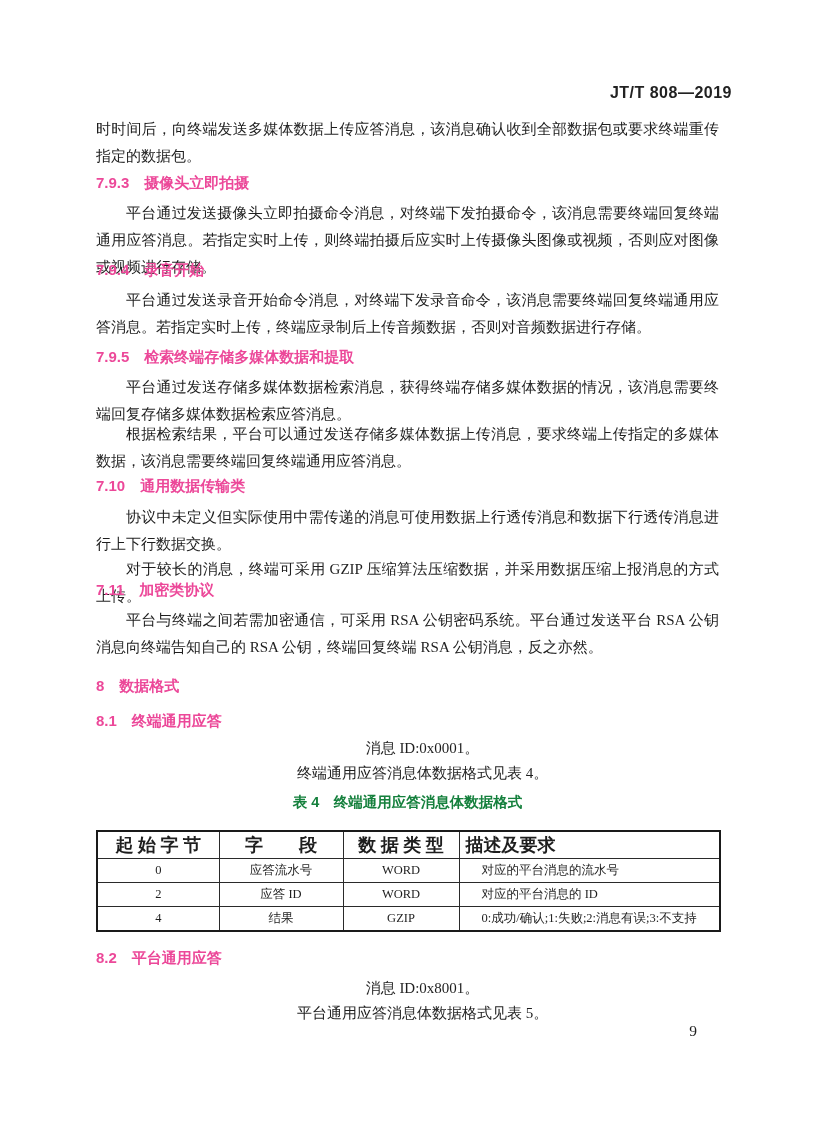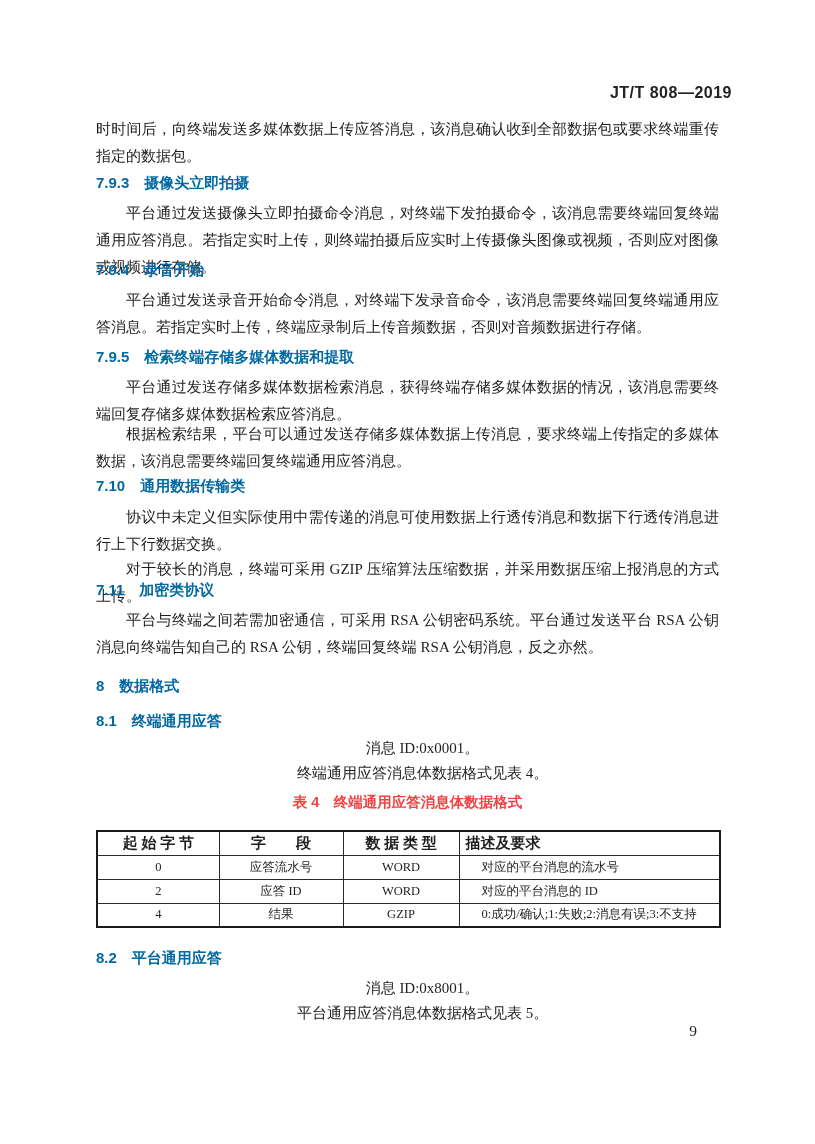--- a/index.html
+++ b/index.html
@@ -34,38 +34,38 @@
     text-align: justify;
     text-indent: 2em;
   }
   .para.no-indent { text-indent: 0; }
 
   .heading {
     font-family: "Liberation Sans", "DejaVu Sans", sans-serif;
     font-weight: bold;
     font-size: 15px;
     line-height: 20px;
-    color: #0369a1;
+    color: #ec4899;
   }
 
   .plain-line {
     font-size: 15px;
     line-height: 24px;
     text-indent: 2em;
     text-align: center;
   }
 
   .table-caption {
     top: 792px;
     text-align: center;
     font-family: "Liberation Sans", "DejaVu Sans", sans-serif;
     font-weight: bold;
     font-size: 14.5px;
     line-height: 20px;
-    color: #ef4444;
+    color: #15803d;
   }
 
   table.data-table {
     top: 830px;
     border-collapse: collapse;
     table-layout: fixed;
     width: 623px;
     font-size: 12.5px;
     color: #1e1e1e;
     border: 2px solid #1a1a1a;
@@ -75,21 +75,21 @@
     height: 24px;
     padding: 1px 6px;
     text-align: center;
     vertical-align: middle;
     font-weight: normal;
     overflow: hidden;
     white-space: nowrap;
   }
   table.data-table th {
     font-weight: bold;
-    font-size: 15px;
+    font-size: 18px;
   }
   table.data-table td.left, table.data-table th.left-pad { text-align: left; padding-left: 22px; }
   table.data-table th.desc-h { text-align: left; }
 
   .page-number {
     top: 1022px;
     left: 96px;
     width: 623px;
     text-align: right;
     padding-right: 22px;

